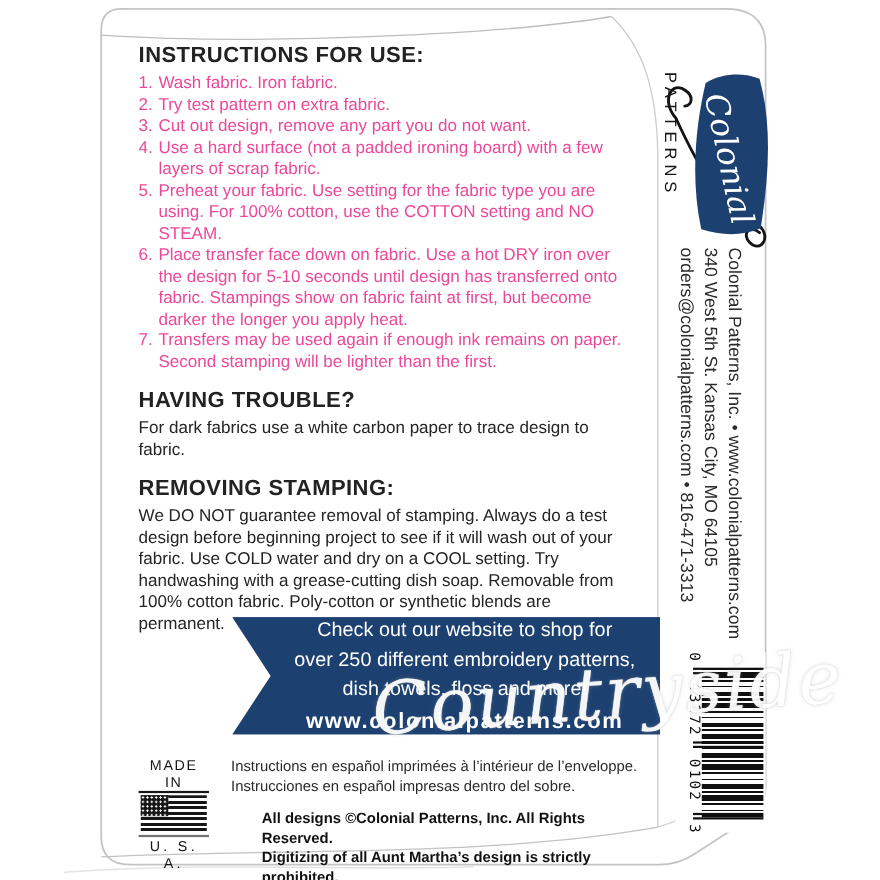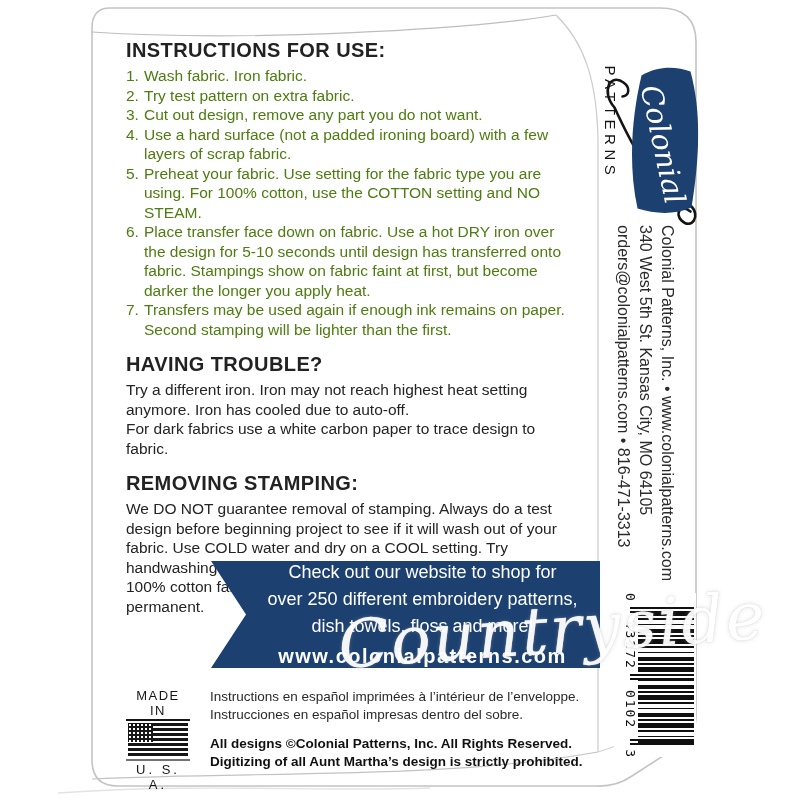--- a/index.html
+++ b/index.html
@@ -4,21 +4,21 @@
 <style>
   html,body{margin:0;padding:0;width:800px;height:800px;background:#ffffff;overflow:hidden;
     font-family:"Liberation Sans",sans-serif;color:#1f1f1f;}
   .stage{position:relative;width:800px;height:596px;}
   .decor{position:absolute;left:0;top:0;z-index:0;}
 
   
   .panel{position:absolute;left:126px;top:38px;width:452px;z-index:2;}
   .panel h2{font-size:20px;line-height:24px;margin:0 0 4px 0;font-weight:bold;letter-spacing:.4px;color:#222;}
   .panel .sec{margin-top:13px;}
-  .li{font-size:15.5px;line-height:19.5px;padding-left:18px;text-indent:-18px;color:#4d7c0f;}
+  .li{font-size:15.5px;line-height:19.5px;padding-left:18px;text-indent:-18px;color:#ec4899;}
   .li .num{display:inline-block;width:18px;text-indent:0;}
   .panel p{font-size:15.5px;line-height:19.5px;margin:0;color:#242424;}
 
   
   .banner{position:absolute;left:211px;top:561px;width:389px;height:107px;z-index:2;
     background:#1c4070;color:#fff;clip-path:polygon(0 0,100% 0,100% 100%,0 100%,9% 50%);
     display:flex;flex-direction:column;justify-content:space-between;align-items:center;
     padding-left:34px;box-sizing:border-box;text-align:center;}
   .banner .bl{font-size:18px;line-height:22.5px;}
   .banner .url{font-size:20px;font-weight:bold;letter-spacing:1.5px;margin-top:3px;}
@@ -27,21 +27,21 @@
   .footer{position:absolute;left:126px;top:688px;width:470px;z-index:2;display:flex;}
   .flag-block{width:64px;text-align:center;flex:none;}
   .madein{font-size:13px;letter-spacing:1.5px;color:#161616;border-bottom:2px solid #161616;padding-bottom:1px;}
   .flag{position:relative;width:60px;height:34px;margin:2px auto 2px auto;
     background:repeating-linear-gradient(#161616 0 2.6px,#fff 2.6px 5px);}
   .flag .canton{position:absolute;left:0;top:0;width:25px;height:19px;background:#161616;
     background-image:radial-gradient(#fff 0.9px,transparent 1px);background-size:4px 4px;}
   .usa{font-size:13px;letter-spacing:3px;color:#161616;border-top:2px solid #737373;padding-top:1px;}
   .foot-text{margin-left:20px;}
   .foot-text p{margin:0;font-size:13.5px;line-height:18px;color:#2a2a2a;}
-  .foot-text .bold{font-weight:bold;color:#111;}
+  .foot-text .bold{font-weight:bold;color:#111;margin-left:28px;}
   .foot-text .grp2{margin-top:11px;}
 
   
   .logo{position:absolute;left:551px;top:85px;width:195px;height:100px;z-index:2;
     transform:rotate(90deg);}
   
   .contact{position:absolute;left:464px;top:371px;width:360px;height:68px;z-index:2;
     transform:rotate(90deg);font-size:16px;line-height:22px;color:#2b2b2b;white-space:nowrap;}
 
   
@@ -80,21 +80,20 @@
     <div class="li"><span class="num">1.</span><span>Wash fabric. Iron fabric.</span></div>
     <div class="li"><span class="num">2.</span><span>Try test pattern on extra fabric.</span></div>
     <div class="li"><span class="num">3.</span><span>Cut out design, remove any part you do not want.</span></div>
     <div class="li"><span class="num">4.</span><span>Use a hard surface (not a padded ironing board) with a few layers of scrap fabric.</span></div>
     <div class="li"><span class="num">5.</span><span>Preheat your fabric. Use setting for the fabric type you are using. For 100% cotton, use the COTTON setting and NO STEAM.</span></div>
     <div class="li"><span class="num">6.</span><span>Place transfer face down on fabric. Use a hot DRY iron over the design for 5-10 seconds until design has transferred onto fabric. Stampings show on fabric faint at first, but become darker the longer you apply heat.</span></div>
     <div class="li"><span class="num">7.</span><span>Transfers may be used again if enough ink remains on paper. Second stamping will be lighter than the first.</span></div>
 
     <div class="sec">
       <h2>HAVING TROUBLE?</h2>
-      <p>Try a different iron. Iron may not reach highest heat setting anymore. Iron has cooled due to auto-off.</p>
       <p>For dark fabrics use a white carbon paper to trace design to fabric.</p>
     </div>
 
     <div class="sec">
       <h2>REMOVING STAMPING:</h2>
       <p>We DO NOT guarantee removal of stamping. Always do a test design before beginning project to see if it will wash out of your fabric. Use COLD water and dry on a COOL setting. Try handwashing with a grease-cutting dish soap. Removable from 100% cotton fabric. Poly-cotton or synthetic blends are permanent.</p>
     </div>
   </div>
 
   <div class="banner">

